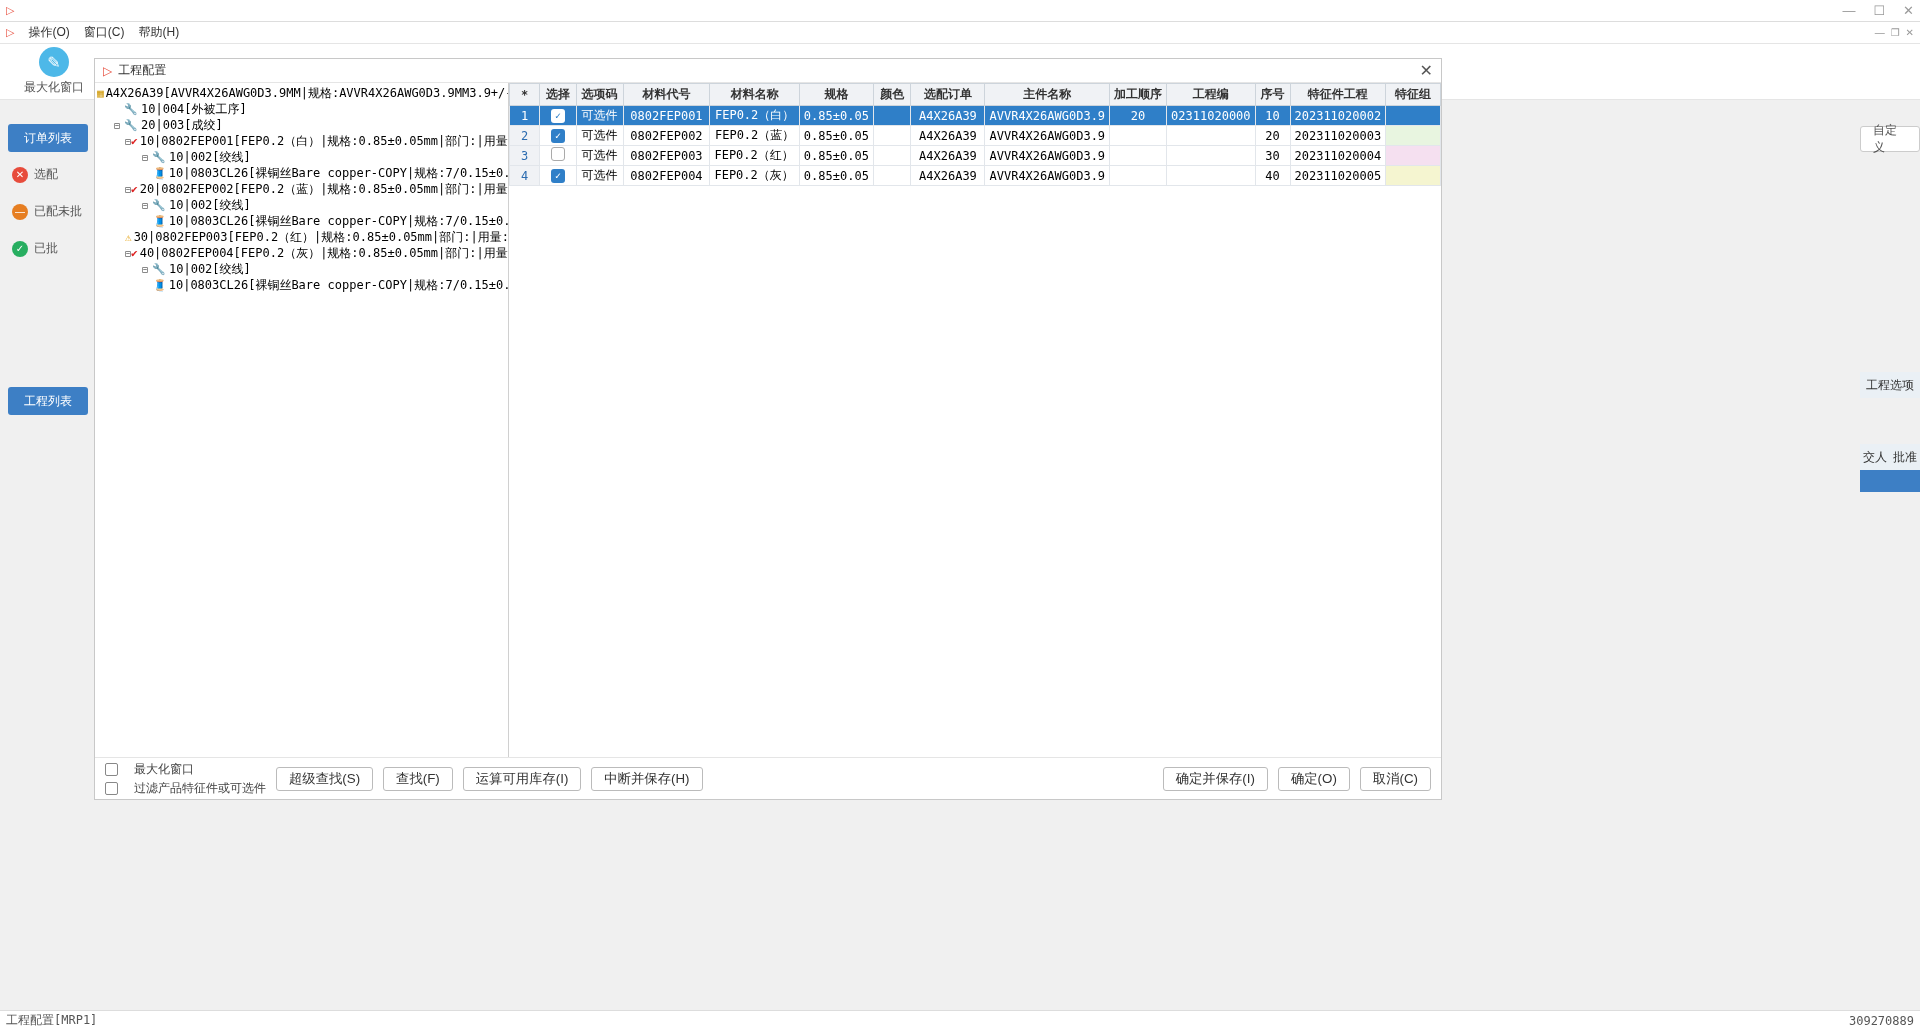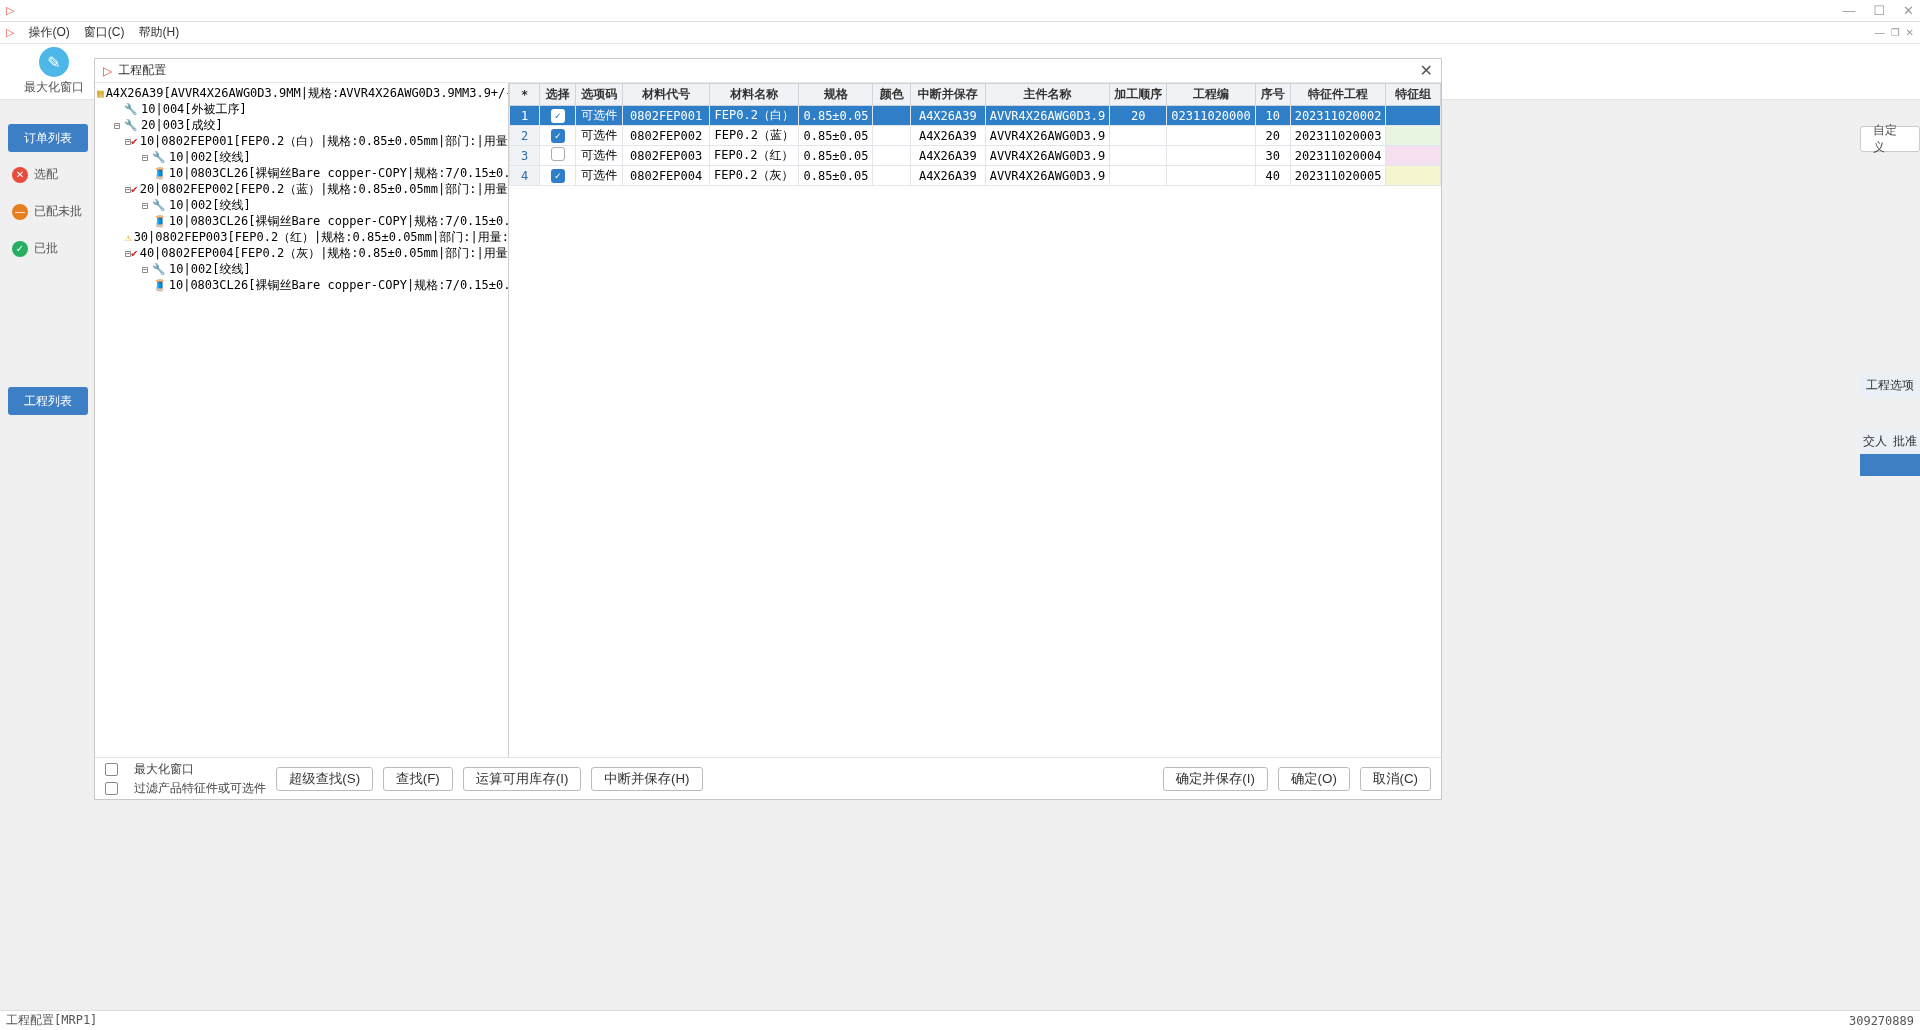--- a/index.html
+++ b/index.html
@@ -133,21 +133,21 @@
       <span>已批</span>
     </div>
   <div style="height:120px"></div>
   <div class="side-tab active">工程列表</div>
 </div>
 
 <div class="right-strip">
   <div style="height:26px"></div>
   <div class="btn">自定义</div>
   <div class="hdr">工程选项</div>
-  <div style="display:flex;margin-top:30px">
+  <div style="display:flex;margin-top:46px">
       <div class="hdr" style="flex:1;margin:0">交人</div>
       <div class="hdr" style="flex:1;margin:0">批准</div>
     </div>
   <div class="active-row"></div>
 </div>
 
 <div class="dialog">
   <div class="dlg-title">
     <span class="app-icon">▷</span>
     <span>工程配置</span>
@@ -225,21 +225,21 @@
       <table class="grid">
         <thead>
             <tr id="gridhead">
               <th class="c-sel">*</th>
               <th class="c-sel">选择</th>
               <th class="c-sel2">选项码</th>
               <th class="c-mat">材料代号</th>
               <th class="c-name">材料名称</th>
               <th class="c-spec">规格</th>
               <th class="c-color">颜色</th>
-              <th class="c-mainid">中断并保存</th>
+              <th class="c-mainid">选配订单</th>
               <th class="c-mainname">主件名称</th>
               <th class="c-proc">加工顺序</th>
               <th class="c-engid">工程编</th>
               <th class="c-seq">序号</th>
               <th class="c-feat">特征件工程</th>
               <th class="c-grp">特征组</th>
             </tr>
           </thead>
         <tbody id="gridbody">
             <tr class="selected">

